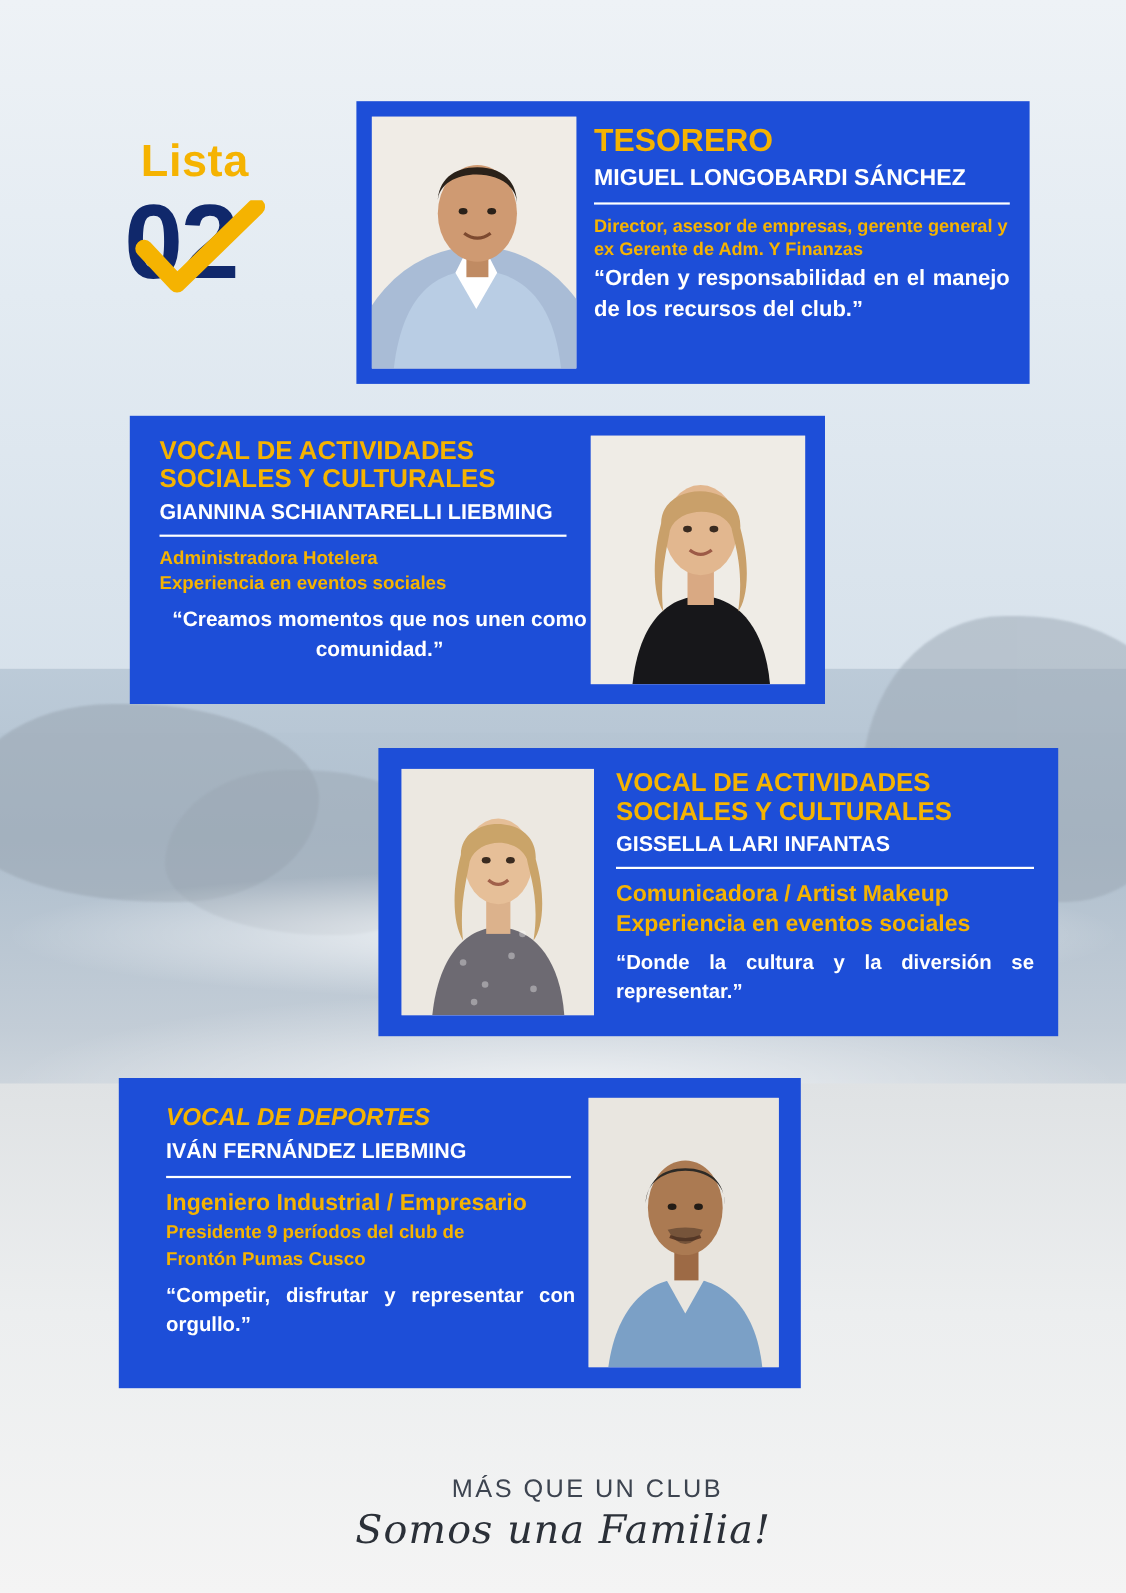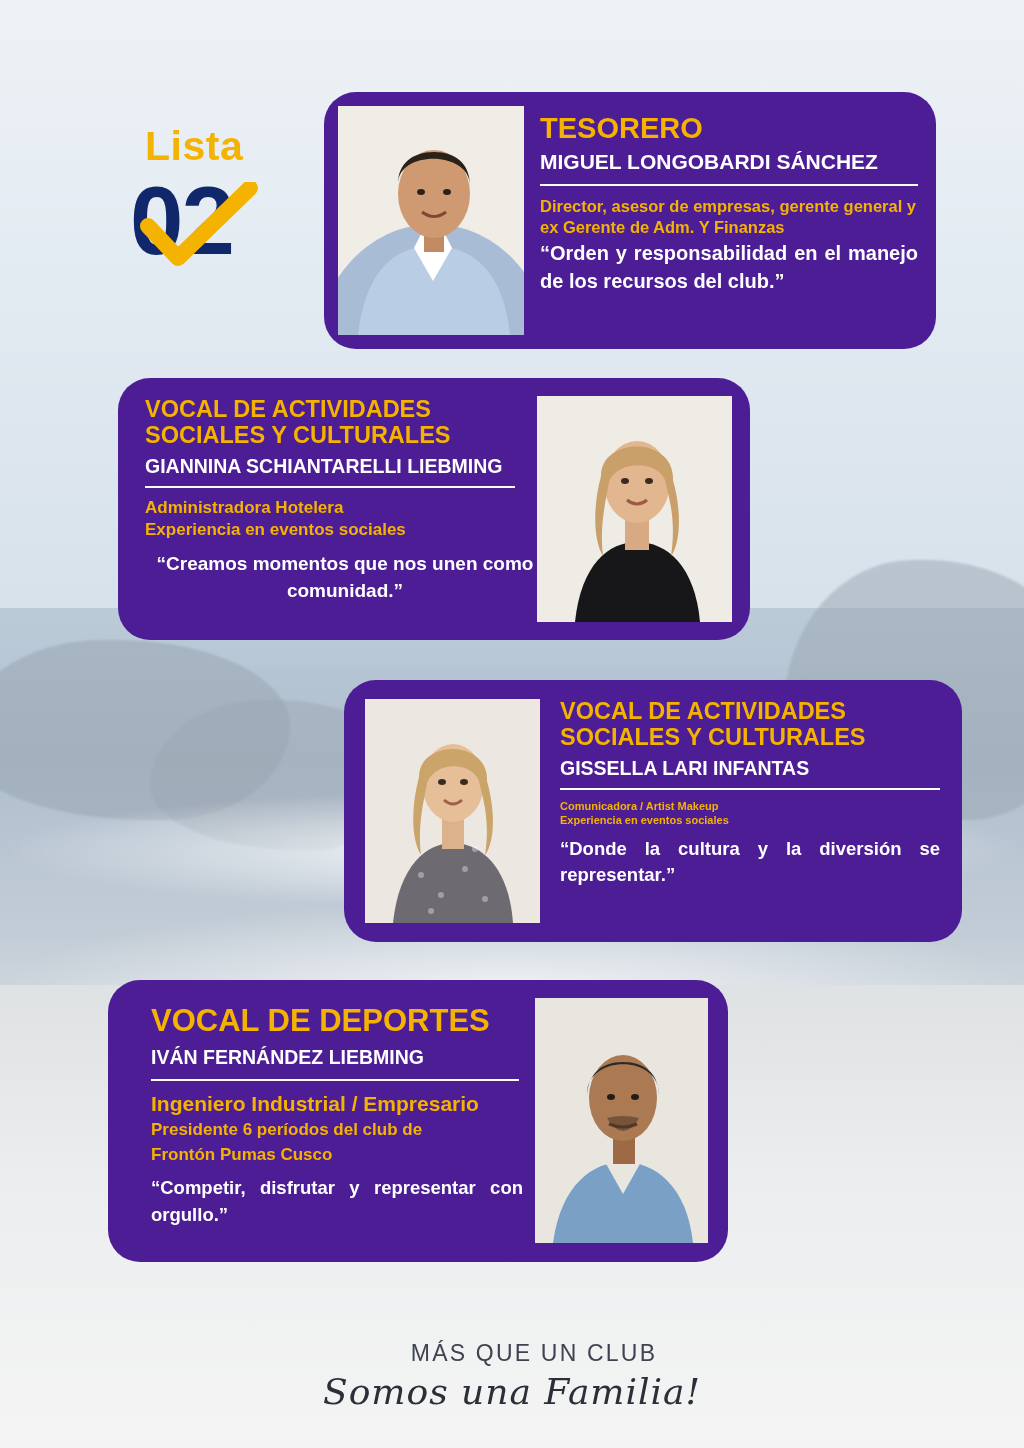--- a/index.html
+++ b/index.html
@@ -43,38 +43,38 @@
     position: absolute; left: 0; width: 100%; height: 120px;
     background: radial-gradient(ellipse at 50% 50%, rgba(255,255,255,.85), rgba(255,255,255,0) 70%);
   }
   .foam.f1 { top: 790px; }
   .foam.f2 { top: 900px; height: 180px; opacity: .8; }
 
   .page { position: relative; width: 1024px; height: 1448px; }
 
   
   .lista-badge {
-    position: absolute; left: 130px; top: 126px; width: 190px; height: 160px;
+    position: absolute; left: 113px; top: 126px; width: 190px; height: 160px;
   }
   .lista-word {
     font-size: 41px; font-weight: 700; color: #f5b301; letter-spacing: .5px;
     line-height: 1; margin-left: 15px;
   }
   .lista-num {
     font-size: 96px; font-weight: 700; color: #10286b; line-height: .95;
     margin-top: 8px; letter-spacing: -2px;
   }
   .check {
     position: absolute; left: 8px; top: 56px; width: 120px; height: 90px;
     pointer-events: none;
   }
 
   
   .card {
-    position: absolute; background: #4c1d95; color: #fff; border-radius: 32px;
+    position: absolute; background: #1d4ed8; color: #fff;
   }
   .photo {
     background: #efece7; background-size: cover; background-position: center top;
     overflow: hidden; position: relative;
   }
   .role {
     color: #f5b301; font-weight: 700; line-height: 1.12;
   }
   .person {
     color: #ffffff; font-weight: 700; line-height: 1.2;
@@ -108,28 +108,28 @@
   #card-social-1 .cred { font-size: 17px; }
   #card-social-1 .quote { font-size: 19px; margin-top: 10px; text-align: center; }
 
   
   #card-social-2 { left: 344px; top: 680px; width: 618px; height: 262px; }
   #card-social-2 .photo { position: absolute; left: 21px; top: 19px; width: 175px; height: 224px; }
   #card-social-2 .body { position: absolute; left: 216px; top: 18px; right: 22px; }
   #card-social-2 .role { font-size: 23.5px; }
   #card-social-2 .person { font-size: 19.5px; margin-top: 6px; }
   #card-social-2 .rule { margin: 8px 0 9px 0; }
-  #card-social-2 .cred { font-size: 11px; }
+  #card-social-2 .cred { font-size: 21px; }
   #card-social-2 .quote { font-size: 18.5px; margin-top: 8px; }
 
   
   #card-sports { left: 108px; top: 980px; width: 620px; height: 282px; }
   #card-sports .body { position: absolute; left: 43px; top: 24px; width: 372px; }
   #card-sports .photo { position: absolute; right: 20px; top: 18px; width: 173px; height: 245px; }
-  #card-sports .role { font-size: 31px; }
+  #card-sports .role { font-size: 22px; font-style: italic; }
   #card-sports .person { font-size: 19.5px; margin-top: 7px; }
   #card-sports .rule { width: 368px; margin: 10px 0 11px 0; }
   #card-sports .cred-main { font-size: 21px; color: #f5b301; font-weight: 700; }
   #card-sports .cred { font-size: 17px; margin-top: 3px; }
   #card-sports .quote { font-size: 18.5px; margin-top: 9px; }
 
   
   .footer { position: absolute; left: 0; bottom: 36px; width: 100%; text-align: center; }
   .footer-main {
     font-size: 23px; letter-spacing: 2.2px; color: #3d4450; font-weight: 400; padding-left: 44px;
@@ -241,21 +241,21 @@
       <div class="quote">“Donde la cultura y la diversión se representar.”</div>
     </div>
   </div>
 
   <div class="card" id="card-sports">
     <div class="body">
       <div class="role">VOCAL DE DEPORTES</div>
       <div class="person">IVÁN FERNÁNDEZ LIEBMING</div>
       <div class="rule"></div>
       <div class="cred-main">Ingeniero Industrial / Empresario</div>
-      <div class="cred">Presidente 6 períodos del club de</div>
+      <div class="cred">Presidente 9 períodos del club de</div>
       <div class="cred">Frontón Pumas Cusco</div>
       <div class="quote">“Competir, disfrutar y representar con orgullo.”</div>
     </div>
     <div class="photo">
       <svg viewBox="0 0 173 245" width="173" height="245" preserveAspectRatio="none">
         <rect width="173" height="245" fill="#e9e6e0"></rect>
         <path d="M18 245 C26 186 58 164 88 164 C120 164 152 188 158 245 Z" fill="#7ba0c6"></path>
         <path d="M70 164 L88 196 L106 164 L100 152 L76 152 Z" fill="#e9e6e0"></path>
         <rect x="78" y="136" width="22" height="30" fill="#9d6a45"></rect>
         <ellipse cx="88" cy="100" rx="34" ry="43" fill="#ab7a52"></ellipse>

